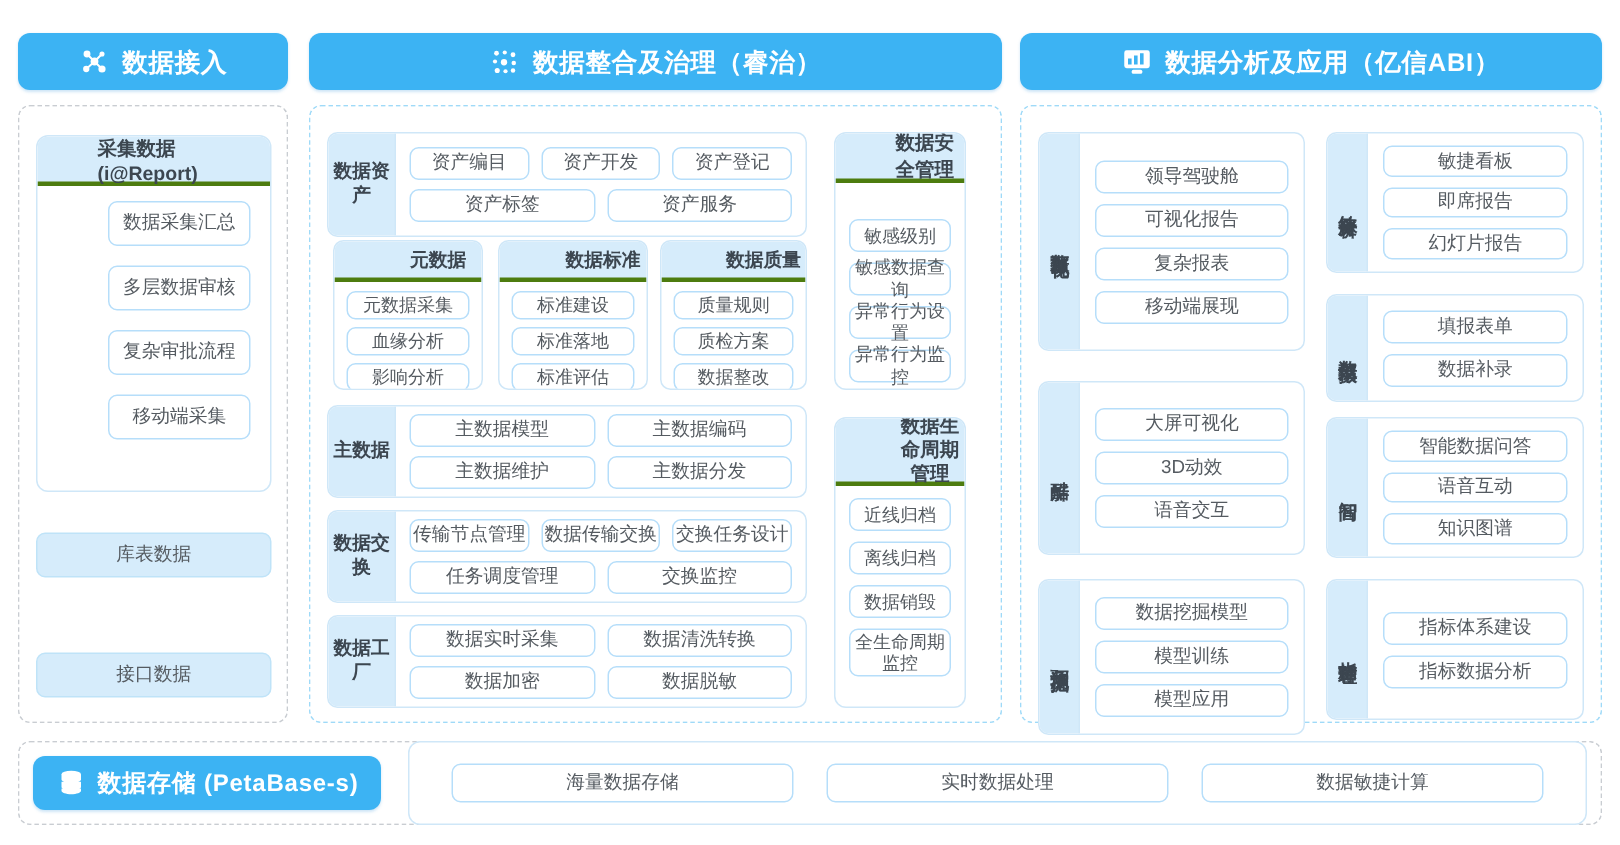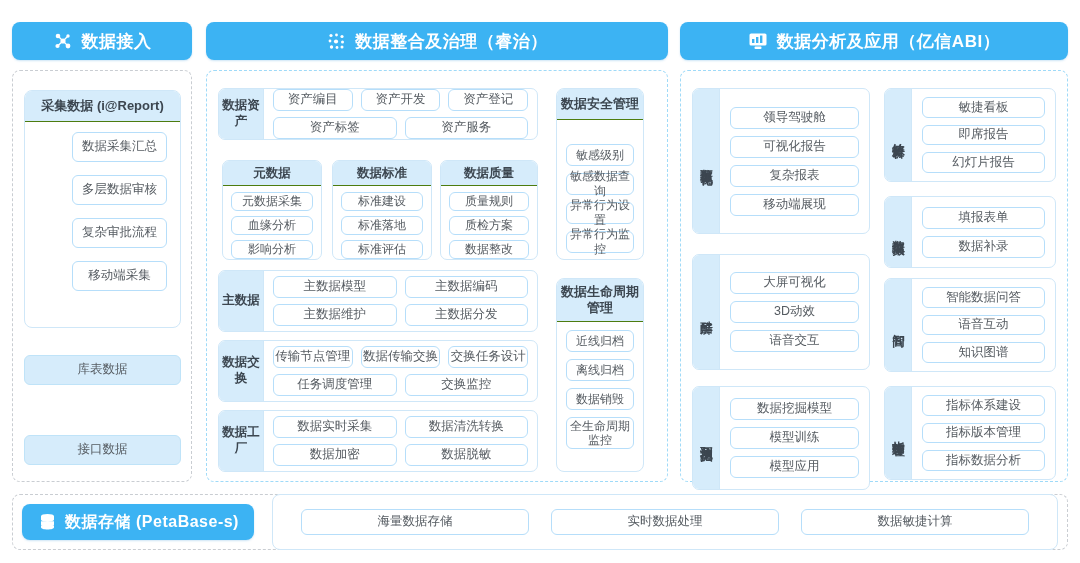--- a/index.html
+++ b/index.html
@@ -43,21 +43,22 @@
   .item.solid{background:#d6ecfb;border-color:#bfe3f8;}
 
   
   .card{
     position:absolute;box-sizing:border-box;
     border:1px solid #cfe7f8;border-radius:8px;background:#fff;overflow:hidden;
   }
   .card-head{
     background:#d6ecfb;color:#3c4650;font-size:13px;font-weight:bold;
     display:flex;align-items:center;justify-content:center;height:30px;
-    border-bottom:1px solid #4d7c0f;
+    border-bottom:3px solid #4d7c0f;
+    padding-left:40px;
   }
   #card-collect{left:24px;top:90px;width:157px;height:238px;}
   #card-collect .body{padding:10px 13px;display:flex;flex-direction:column;gap:13px;}
   #card-collect .item{height:30px;margin-left:34px;}
 
   .left-standalone{position:absolute;left:24px;width:157px;height:30px;}
   #left-dbtable{top:355px;}
   #left-text{top:395px;}
   #left-api{top:435px;}
 
@@ -71,21 +72,21 @@
   .grp-label{
     flex:0 0 auto;background:#d6ecfb;color:#3c4650;
     font-size:12.5px;font-weight:bold;line-height:1.25;
     display:flex;align-items:center;justify-content:center;text-align:center;
     border-right:1px solid #cfe7f8;
   }
   .grp-body{flex:1 1 auto;display:flex;flex-direction:column;justify-content:center;gap:6px;padding:7px 9px;}
   .grp-row{display:flex;gap:8px;}
   .grp-row .item{flex:1 1 0;height:22px;}
 
-  #grp-asset{left:218px;top:88px;width:320px;height:52px;}
+  #grp-asset{left:218px;top:88px;width:320px;height:70px;}
   #grp-asset .grp-label{width:44px;}
   #grp-master{left:218px;top:270px;width:320px;height:62px;}
   #grp-master .grp-label{width:44px;}
   #grp-exchange{left:218px;top:340px;width:320px;height:62px;}
   #grp-exchange .grp-label{width:44px;}
   #grp-factory{left:218px;top:410px;width:320px;height:62px;justify-content:space-between;}
   #grp-factory .grp-label{width:44px;}
 
   
   .subcard{
@@ -370,21 +371,20 @@
       <div class="item">智能数据问答</div>
       <div class="item">语音互动</div>
       <div class="item">知识图谱</div>
     </div>
   </div>
 
   <div class="vgrp" id="vg-index">
     <div class="vgrp-label">指标管理</div>
     <div class="vgrp-body">
       <div class="item">指标体系建设</div>
-      <div class="item">指标版本管理</div>
       <div class="item">指标数据分析</div>
     </div>
   </div>
 
   <div id="panel-storage"></div>
   <div id="hdr-storage" class="hdr">
     <span class="ico">
       <svg width="17" height="18" viewBox="0 0 17 18">
           <ellipse cx="8.5" cy="3.2" rx="6.5" ry="2.3" fill="#fff"></ellipse>
           <path d="M2 3.2 v3.4 c0 1.27 2.91 2.3 6.5 2.3s6.5-1.03 6.5-2.3 V3.2" fill="#fff"></path>

